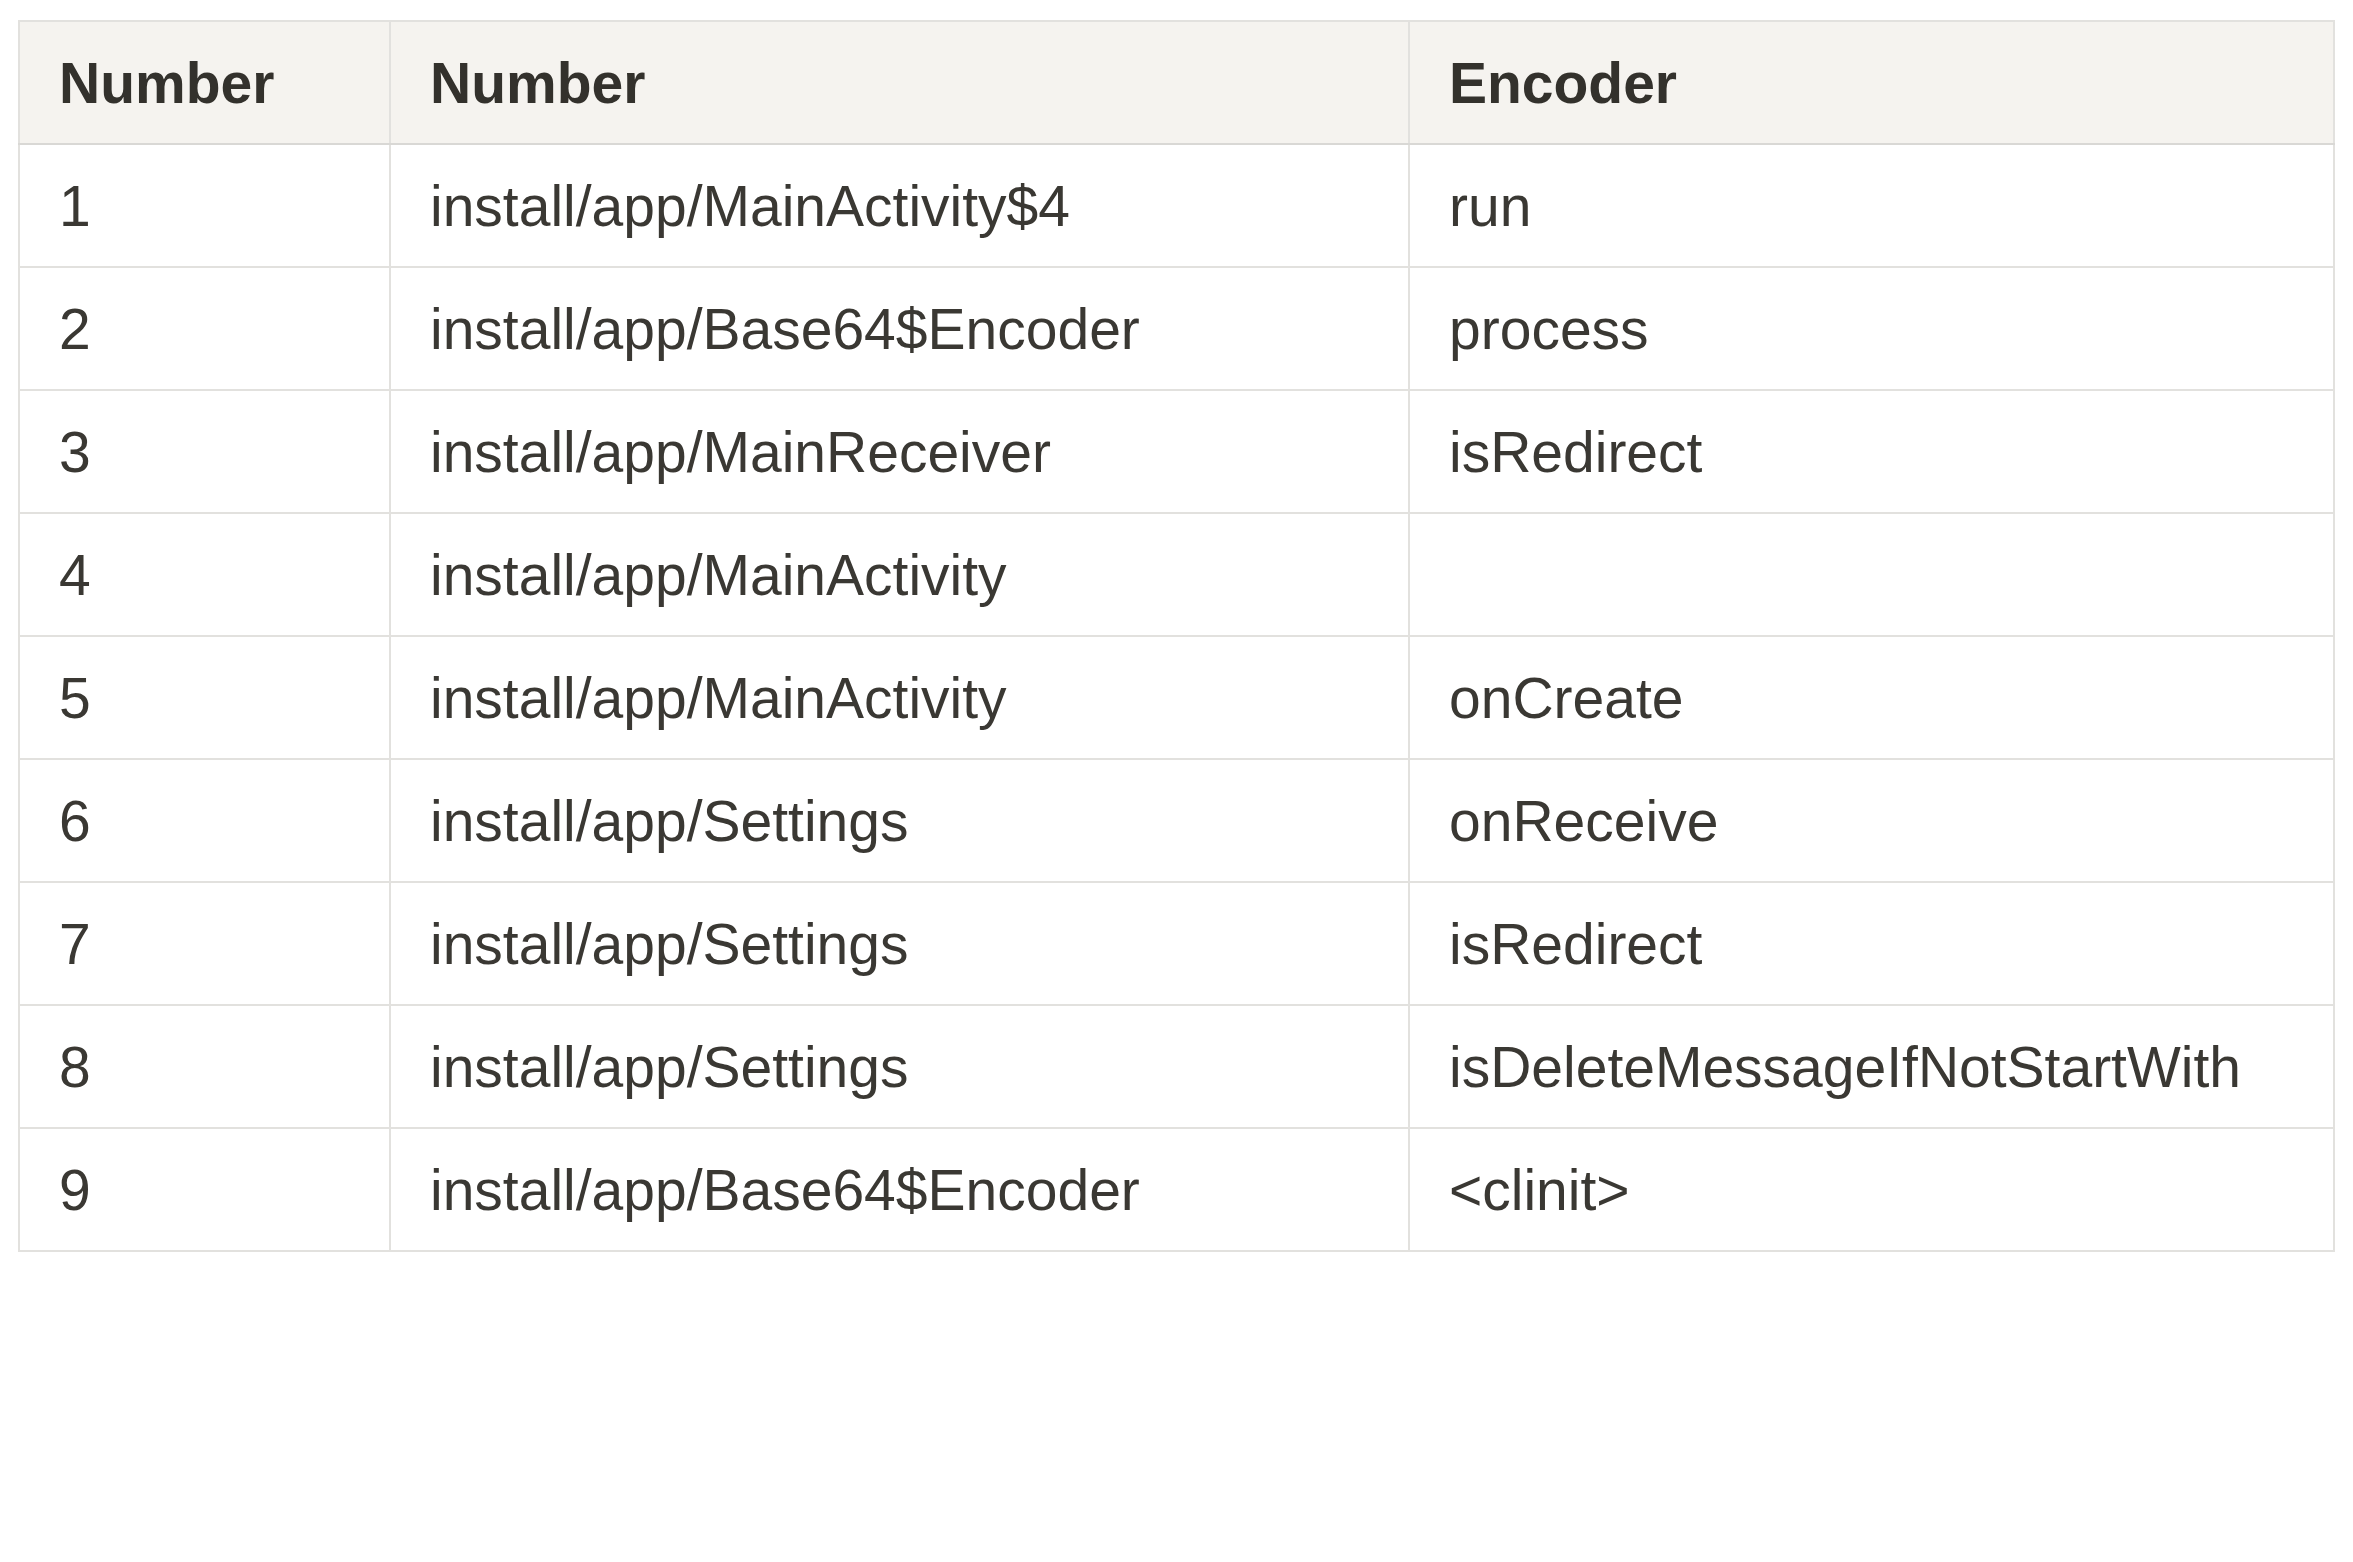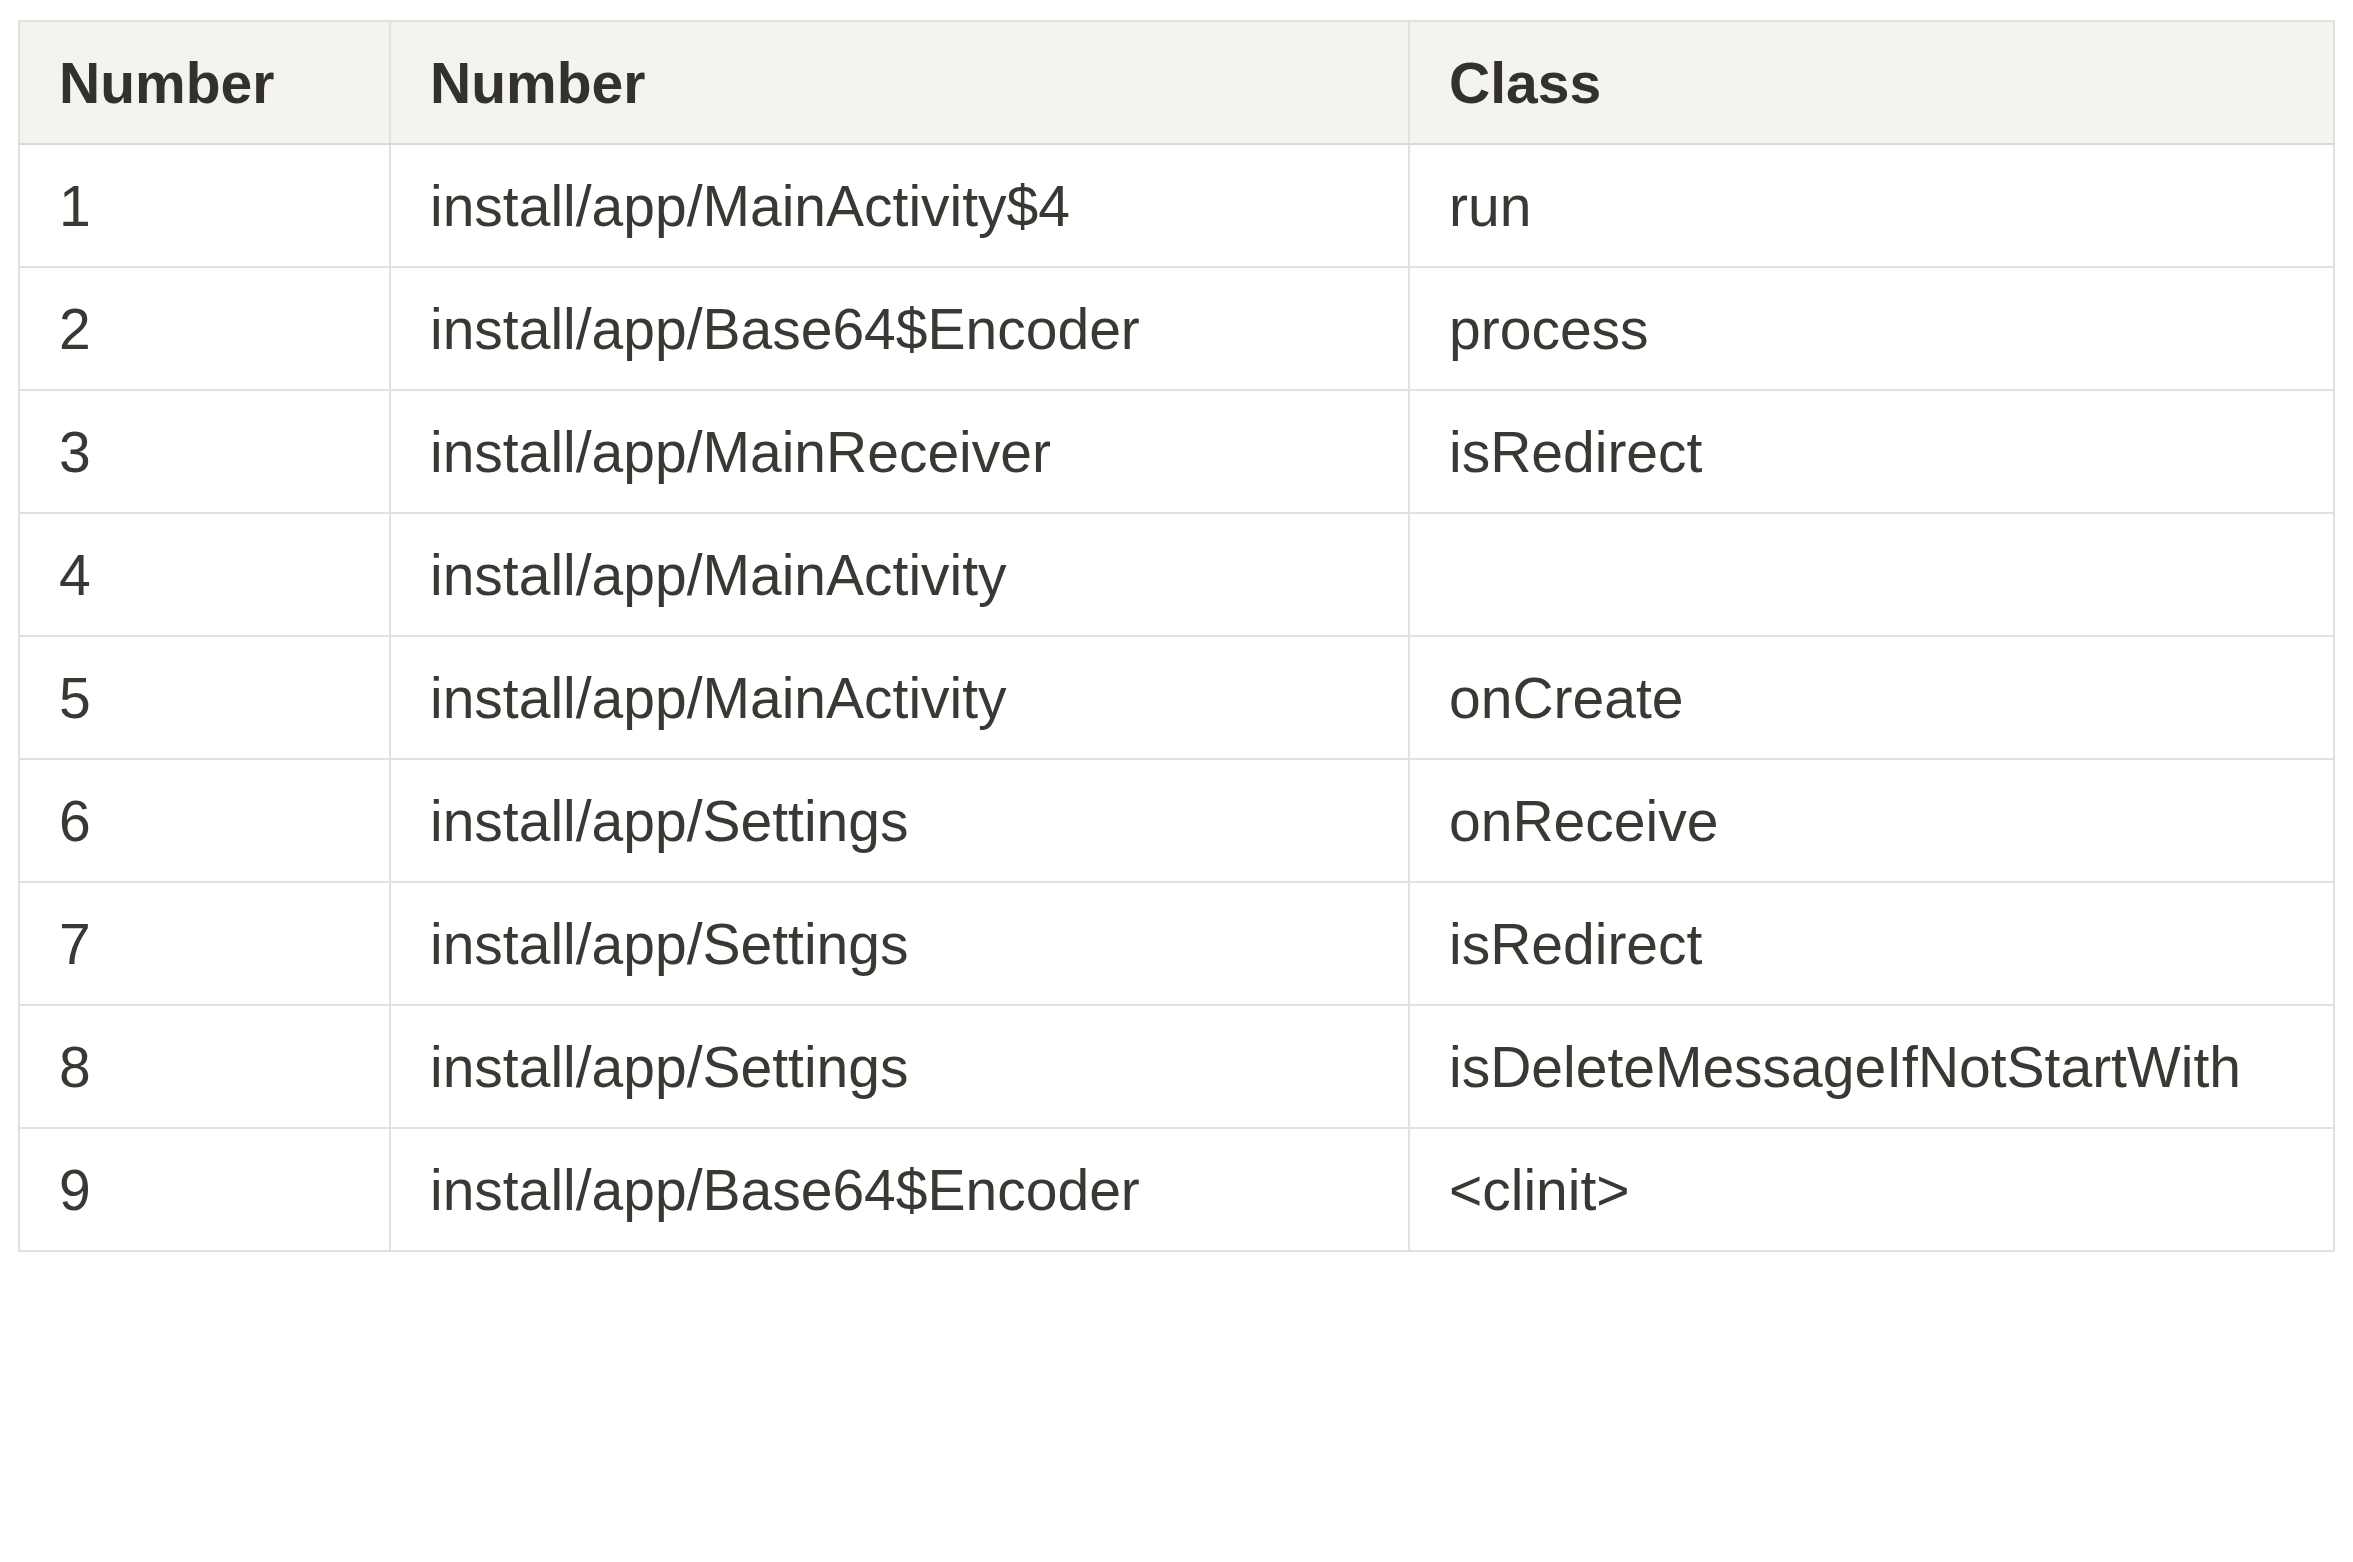--- a/index.html
+++ b/index.html
@@ -53,21 +53,21 @@
 <table class="methods-table">
   <colgroup>
     <col class="col-number">
     <col class="col-class">
     <col class="col-method">
   </colgroup>
   <thead>
     <tr>
       <th>Number</th>
       <th>Number</th>
-      <th>Class</th>
+      <th>Encoder</th>
     </tr>
   </thead>
   <tbody id="table-body">
       <tr>
         <td>1</td>
         <td>install/app/MainActivity$4</td>
         <td>run</td>
       </tr>
       <tr>
         <td>2</td>

